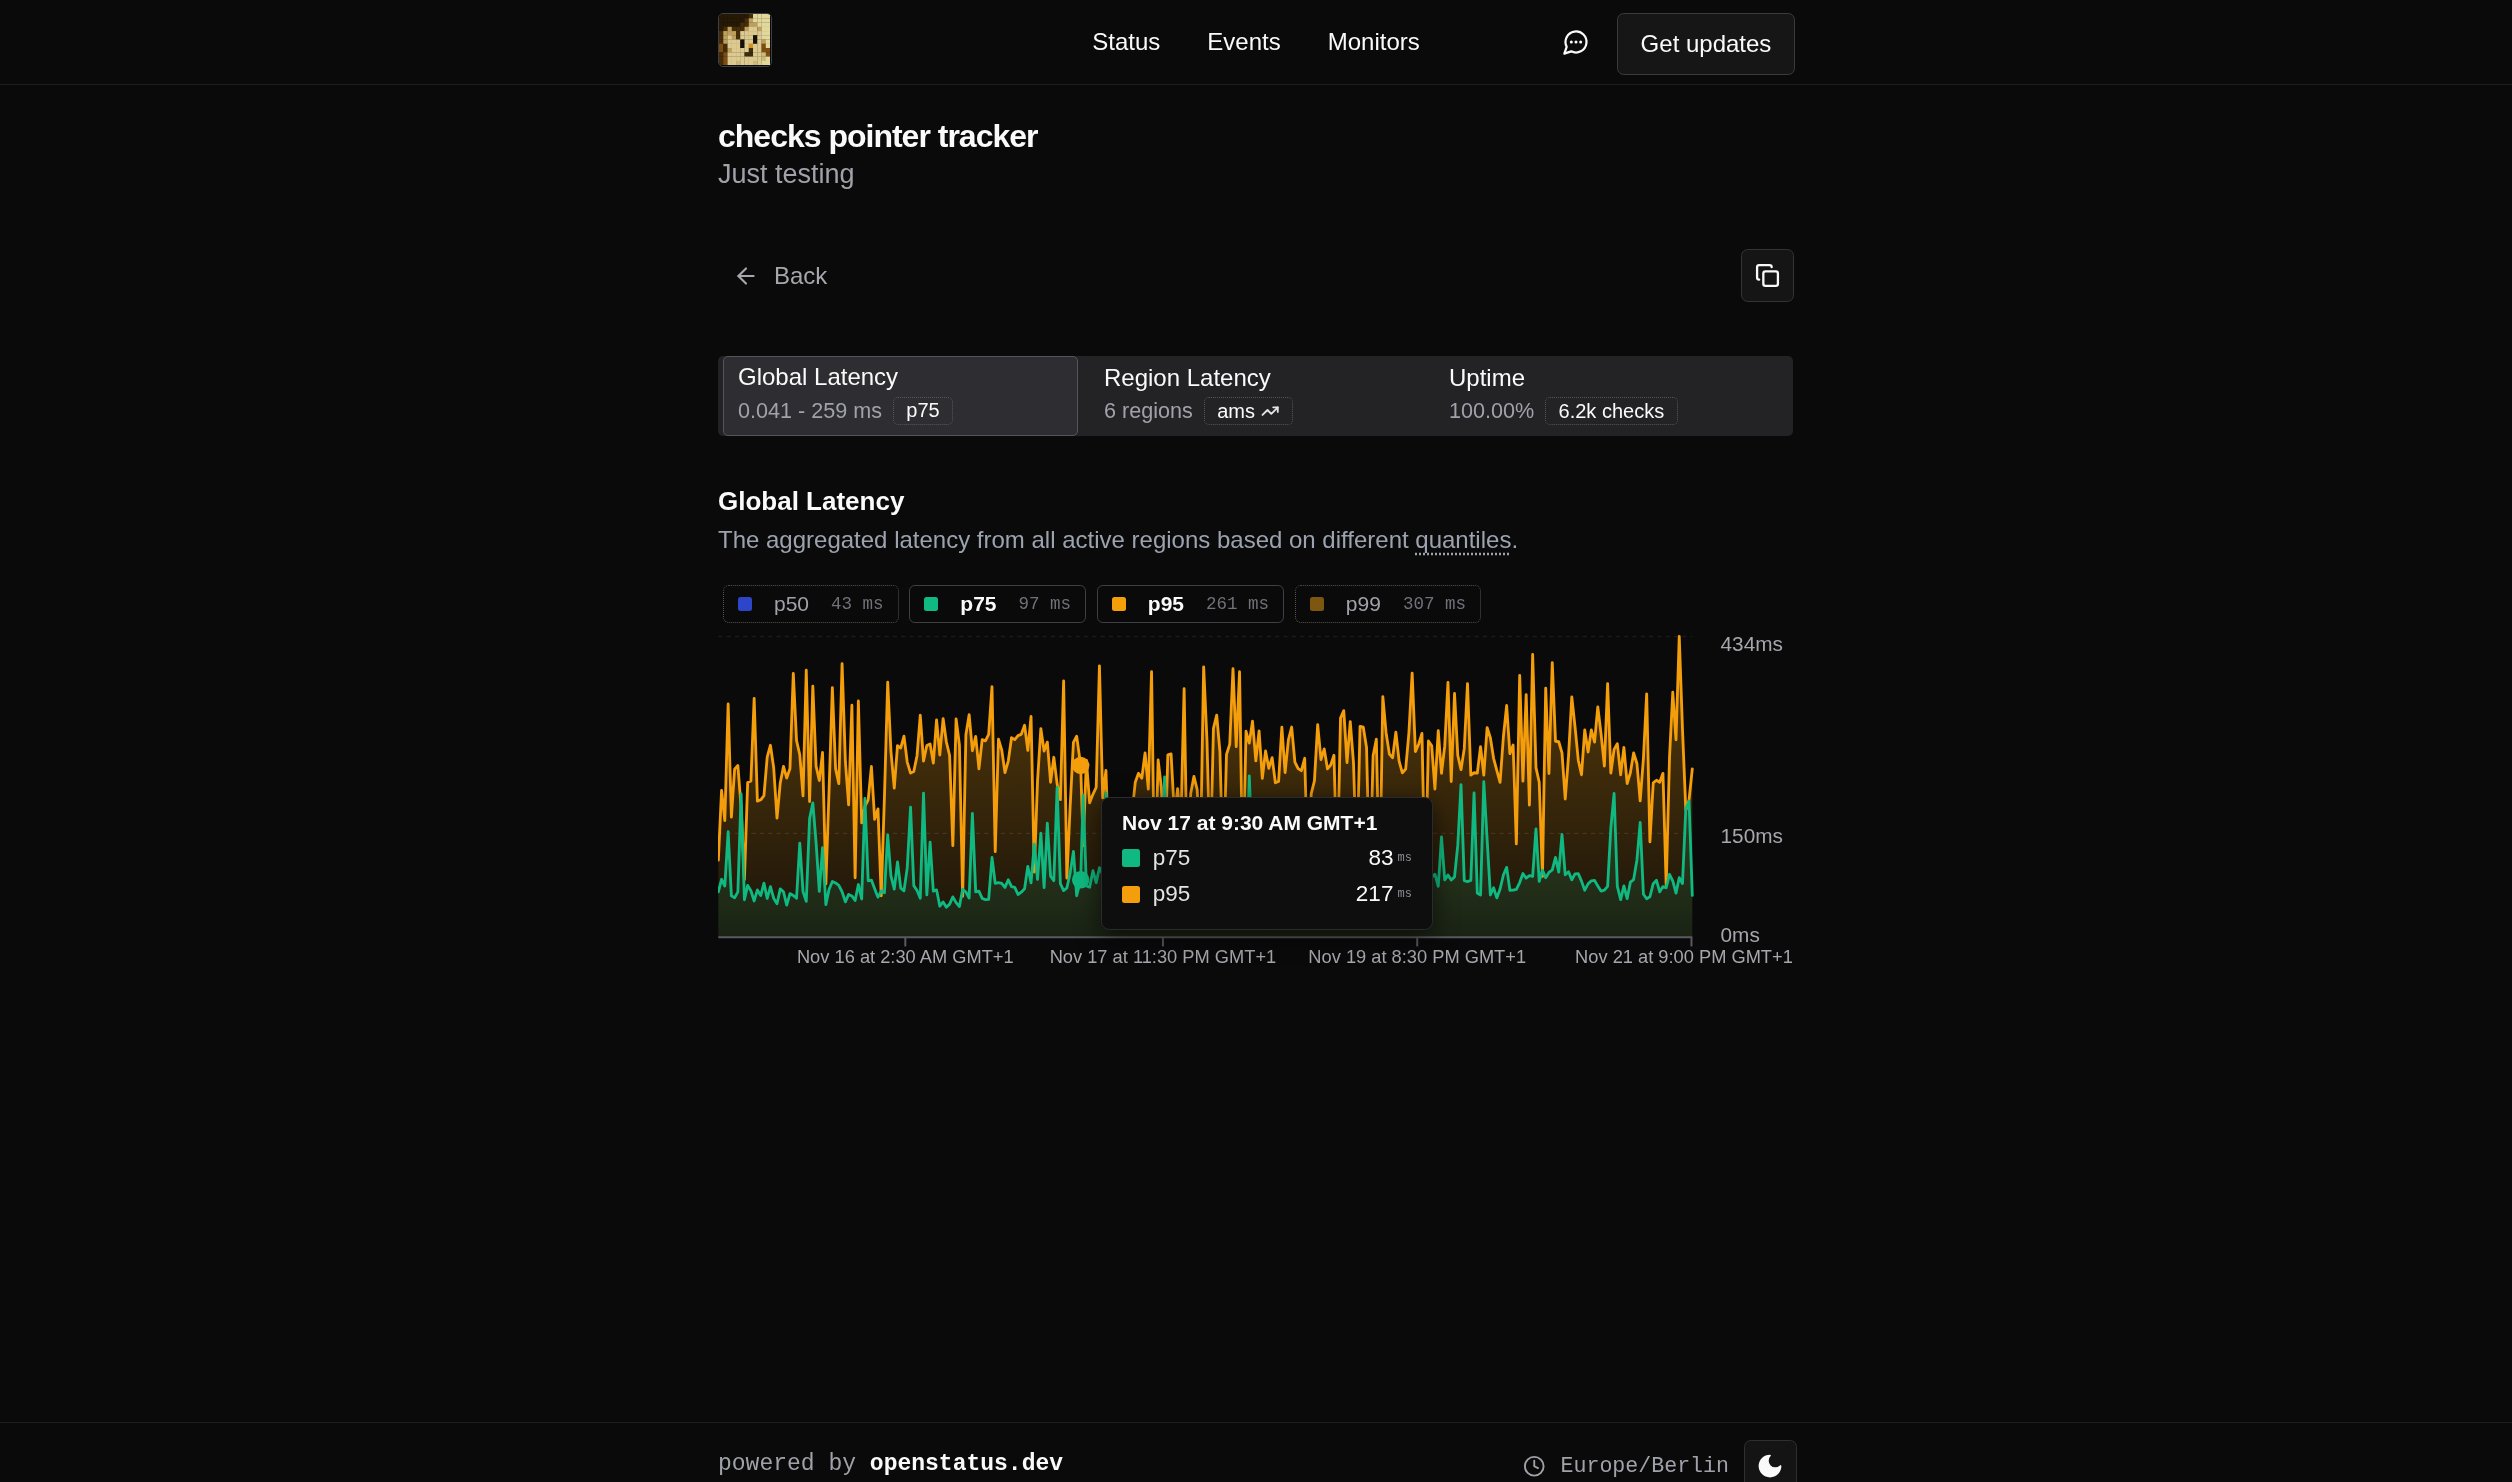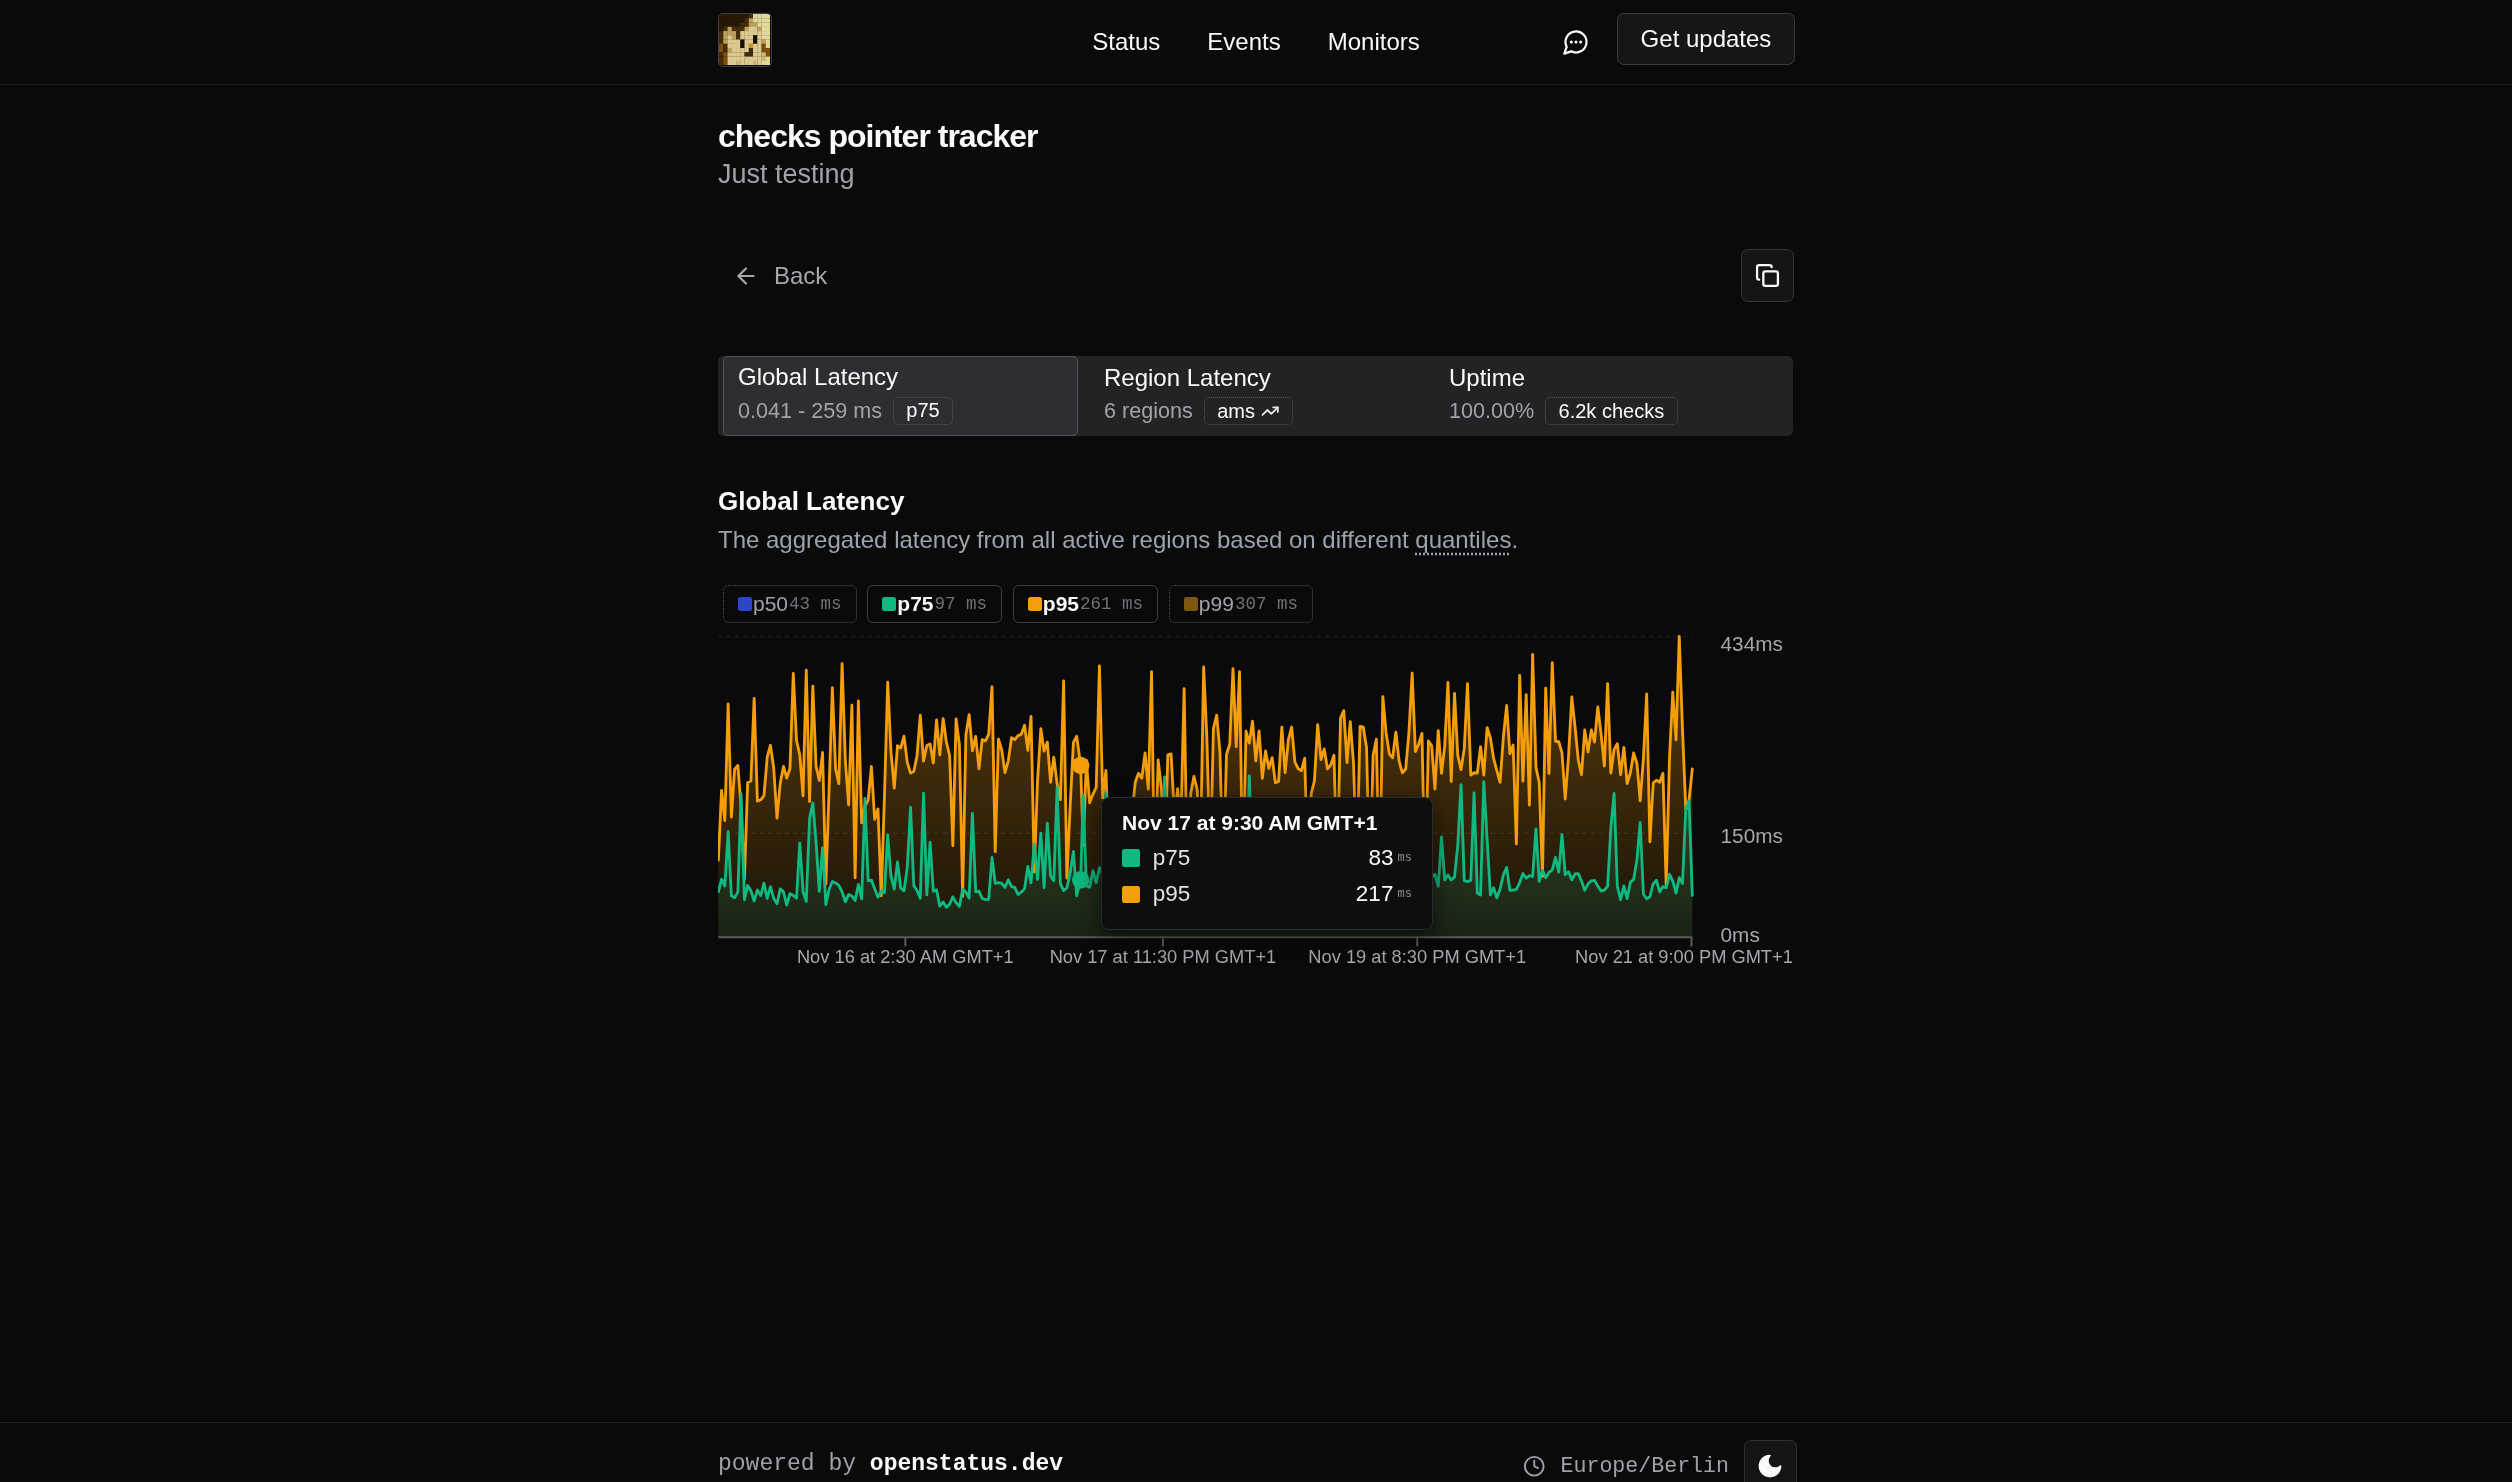--- a/index.html
+++ b/index.html
@@ -9,21 +9,21 @@
 
 .nav { position:absolute; top:0; left:0; width:2512px; height:85px;
   border-bottom:1.7px solid #1e1e21; }
 .logo { position:absolute; left:718px; top:13.3px; width:54px; height:54px;
   border:1.7px solid #3f3f46; border-radius:5px; overflow:hidden; }
 .navlinks { position:absolute; top:0; left:0; width:2512px; height:83px;
   display:flex; justify-content:center; align-items:center; gap:47px; }
 .navlinks span { font-size:24px; color:#fafafa; }
 .chatbtn { position:absolute; left:1552px; top:18.3px; width:48px; height:48px;
   display:flex; align-items:center; justify-content:center; }
-.getupd { position:absolute; left:1617px; top:13.3px; width:178px; height:52px;
+.getupd { position:absolute; left:1617px; top:13.3px; width:178px; height:62px;
   background:#161616; border:1.7px solid #3a3a40; border-radius:6.7px;
   display:flex; align-items:center; justify-content:center;
   font-size:24px; color:#fafafa; }
 
 
 .h1 { position:absolute; left:718px; top:118px; font-size:32px; font-weight:700;
   color:#fafafa; letter-spacing:-1px; line-height:37px; }
 .sub { position:absolute; left:718px; top:159px; font-size:27px; color:#a1a1aa; }
 
 
@@ -48,21 +48,21 @@
   font-size:20px; color:#fafafa; background:transparent; }
 
 
 .h2 { position:absolute; left:718px; top:486px; font-size:26px; font-weight:600;
   color:#fafafa; }
 .desc { position:absolute; left:718px; top:526px; font-size:24px; color:#9ca3af; }
 .desc u { text-decoration:underline dotted; text-underline-offset:5px; }
 
 
 .legend { position:absolute; left:723px; top:585px; display:flex; gap:10.8px; }
-.lbtn { height:38px; display:flex; align-items:center; gap:1px; padding:0 14px;
+.lbtn { height:38px; display:flex; align-items:center; gap:22px; padding:0 14px;
   border:1.7px solid #3f3f46; border-radius:5.8px; }
 .lbtn.off { border-style:dotted; border-color:#55554d; }
 .sq { width:14px; height:14px; border-radius:2.5px; }
 .lbtn .lab { font-size:21px; font-weight:700; color:#fafafa; }
 .lbtn.off .lab { color:#a1a1aa; font-weight:400; }
 .lbtn .val { font-size:17.5px; color:#71717a; font-family:"Liberation Mono",monospace; }
 
 
 .chart { position:absolute; left:718px; top:624px; width:1081px; height:359px; }
 .tooltip { position:absolute; left:383px; top:173px; width:332px; height:133px;

